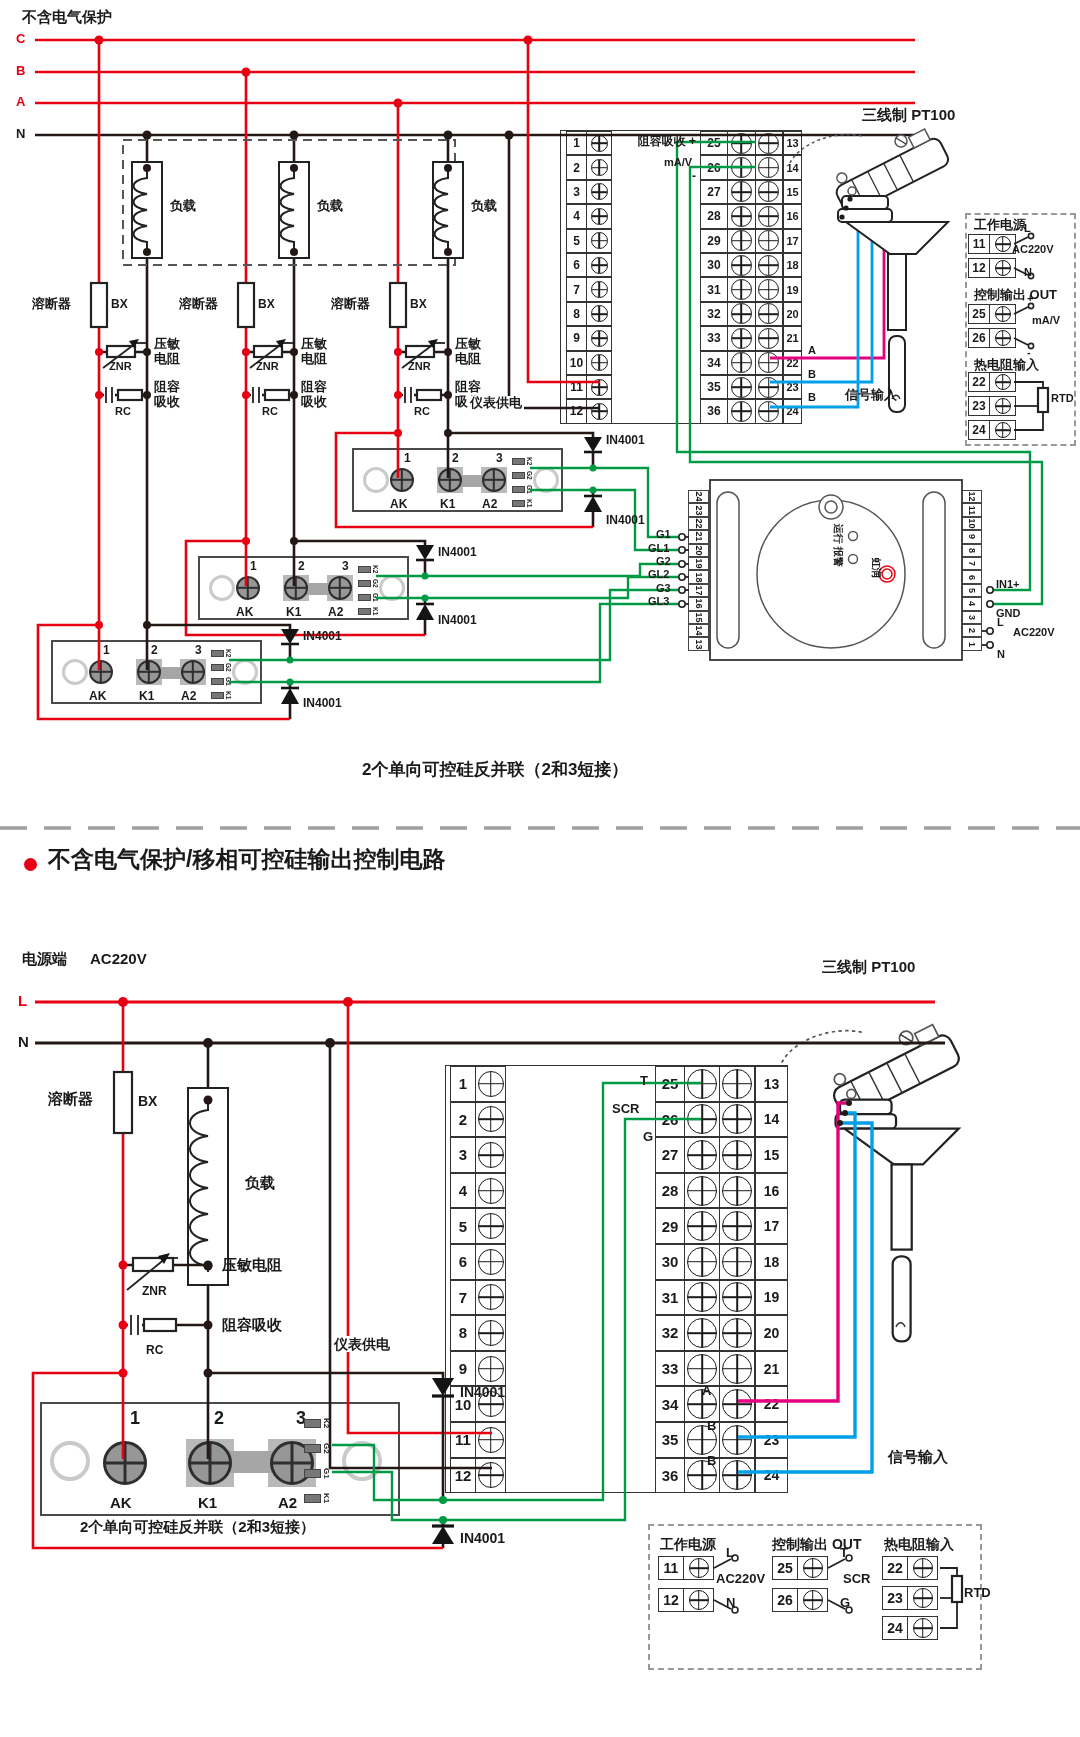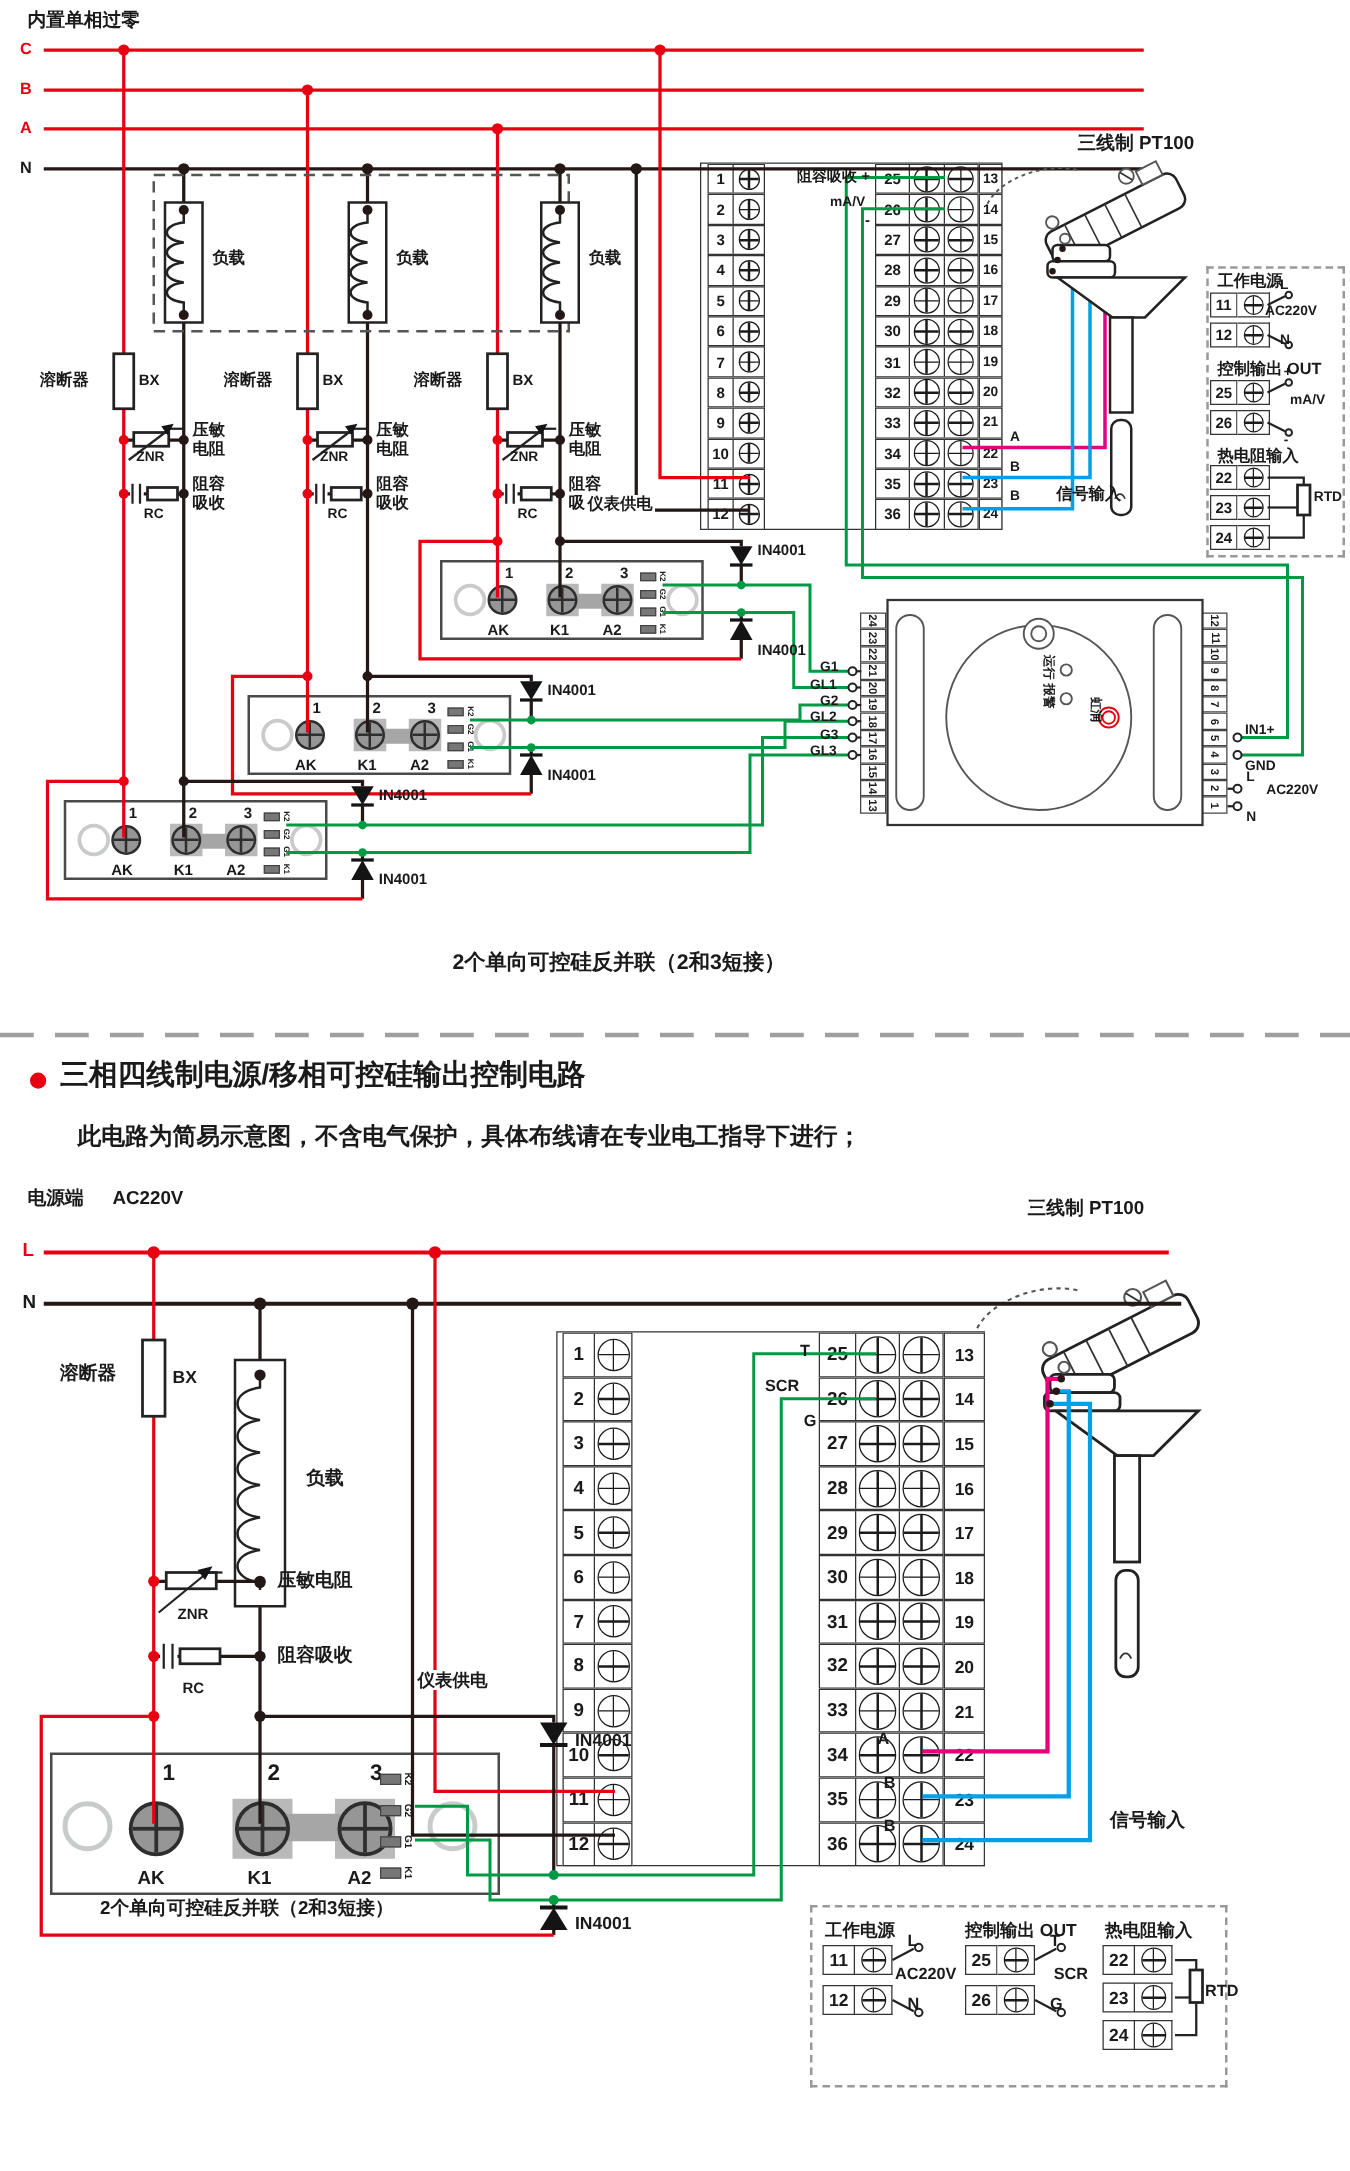--- a/index.html
+++ b/index.html
@@ -92,21 +92,21 @@
   .pscr{width:26px;height:20px;border:1.4px solid #333;border-left:none;box-sizing:border-box;display:flex;align-items:center;justify-content:center;background:#fff}
   .pcellL .pnum{width:26px;height:24px;font-size:14px}
   .pcellL .pscr{width:30px;height:24px}
   .bullet{position:absolute;width:13px;height:13px;border-radius:50%;background:var(--red);z-index:6}
 </style>
 </head>
 <body>
 
 <div class="canvas">
 
-  <span class="lb s15" style="left:22px;top:8px">内置单相过零</span>
+  <span class="lb s15" style="left:22px;top:8px">不含电气保护</span>
   <span class="lb s13 red" style="left:16px;top:32px">C</span>
   <span class="lb s13 red" style="left:16px;top:64px">B</span>
   <span class="lb s13 red" style="left:16px;top:95px">A</span>
   <span class="lb s13" style="left:16px;top:127px">N</span>
 
   <span class="lb s13" style="left:170px;top:199px">负载</span>
   <span class="lb s13" style="left:317px;top:199px">负载</span>
   <span class="lb s13" style="left:471px;top:199px">负载</span>
 
   <span class="lb s13" style="left:32px;top:297px">溶断器</span>
@@ -620,22 +620,21 @@
     </div>
   <div class="pcell" style="left:968px;top:420px">
       <span class="pnum">24</span>
       <span class="pscr">
         <span class="scr d16"></span>
       </span>
     </div>
   <span class="lb s11" style="left:1051px;top:392px">RTD</span>
 
   <div class="bullet" style="left:24px;top:858px"></div>
-  <span class="lb s23" style="left:48px;top:846px">三相四线制电源/移相可控硅输出控制电路</span>
-  <span class="lb s19" style="left:62px;top:899px">此电路为简易示意图，不含电气保护，具体布线请在专业电工指导下进行；</span>
+  <span class="lb s23" style="left:48px;top:846px">不含电气保护/移相可控硅输出控制电路</span>
   <span class="lb s15" style="left:22px;top:950px">电源端</span>
   <span class="lb s15" style="left:90px;top:950px">AC220V</span>
   <span class="lb s15 red" style="left:18px;top:992px">L</span>
   <span class="lb s15" style="left:18px;top:1033px">N</span>
 
   <span class="lb s15" style="left:48px;top:1090px">溶断器</span>
   <span class="lb s14" style="left:138px;top:1093px">BX</span>
   <span class="lb s15" style="left:245px;top:1174px">负载</span>
   <span class="lb s15" style="left:222px;top:1256px">压敏电阻</span>
   <span class="lb s12" style="left:142px;top:1285px">ZNR</span>

